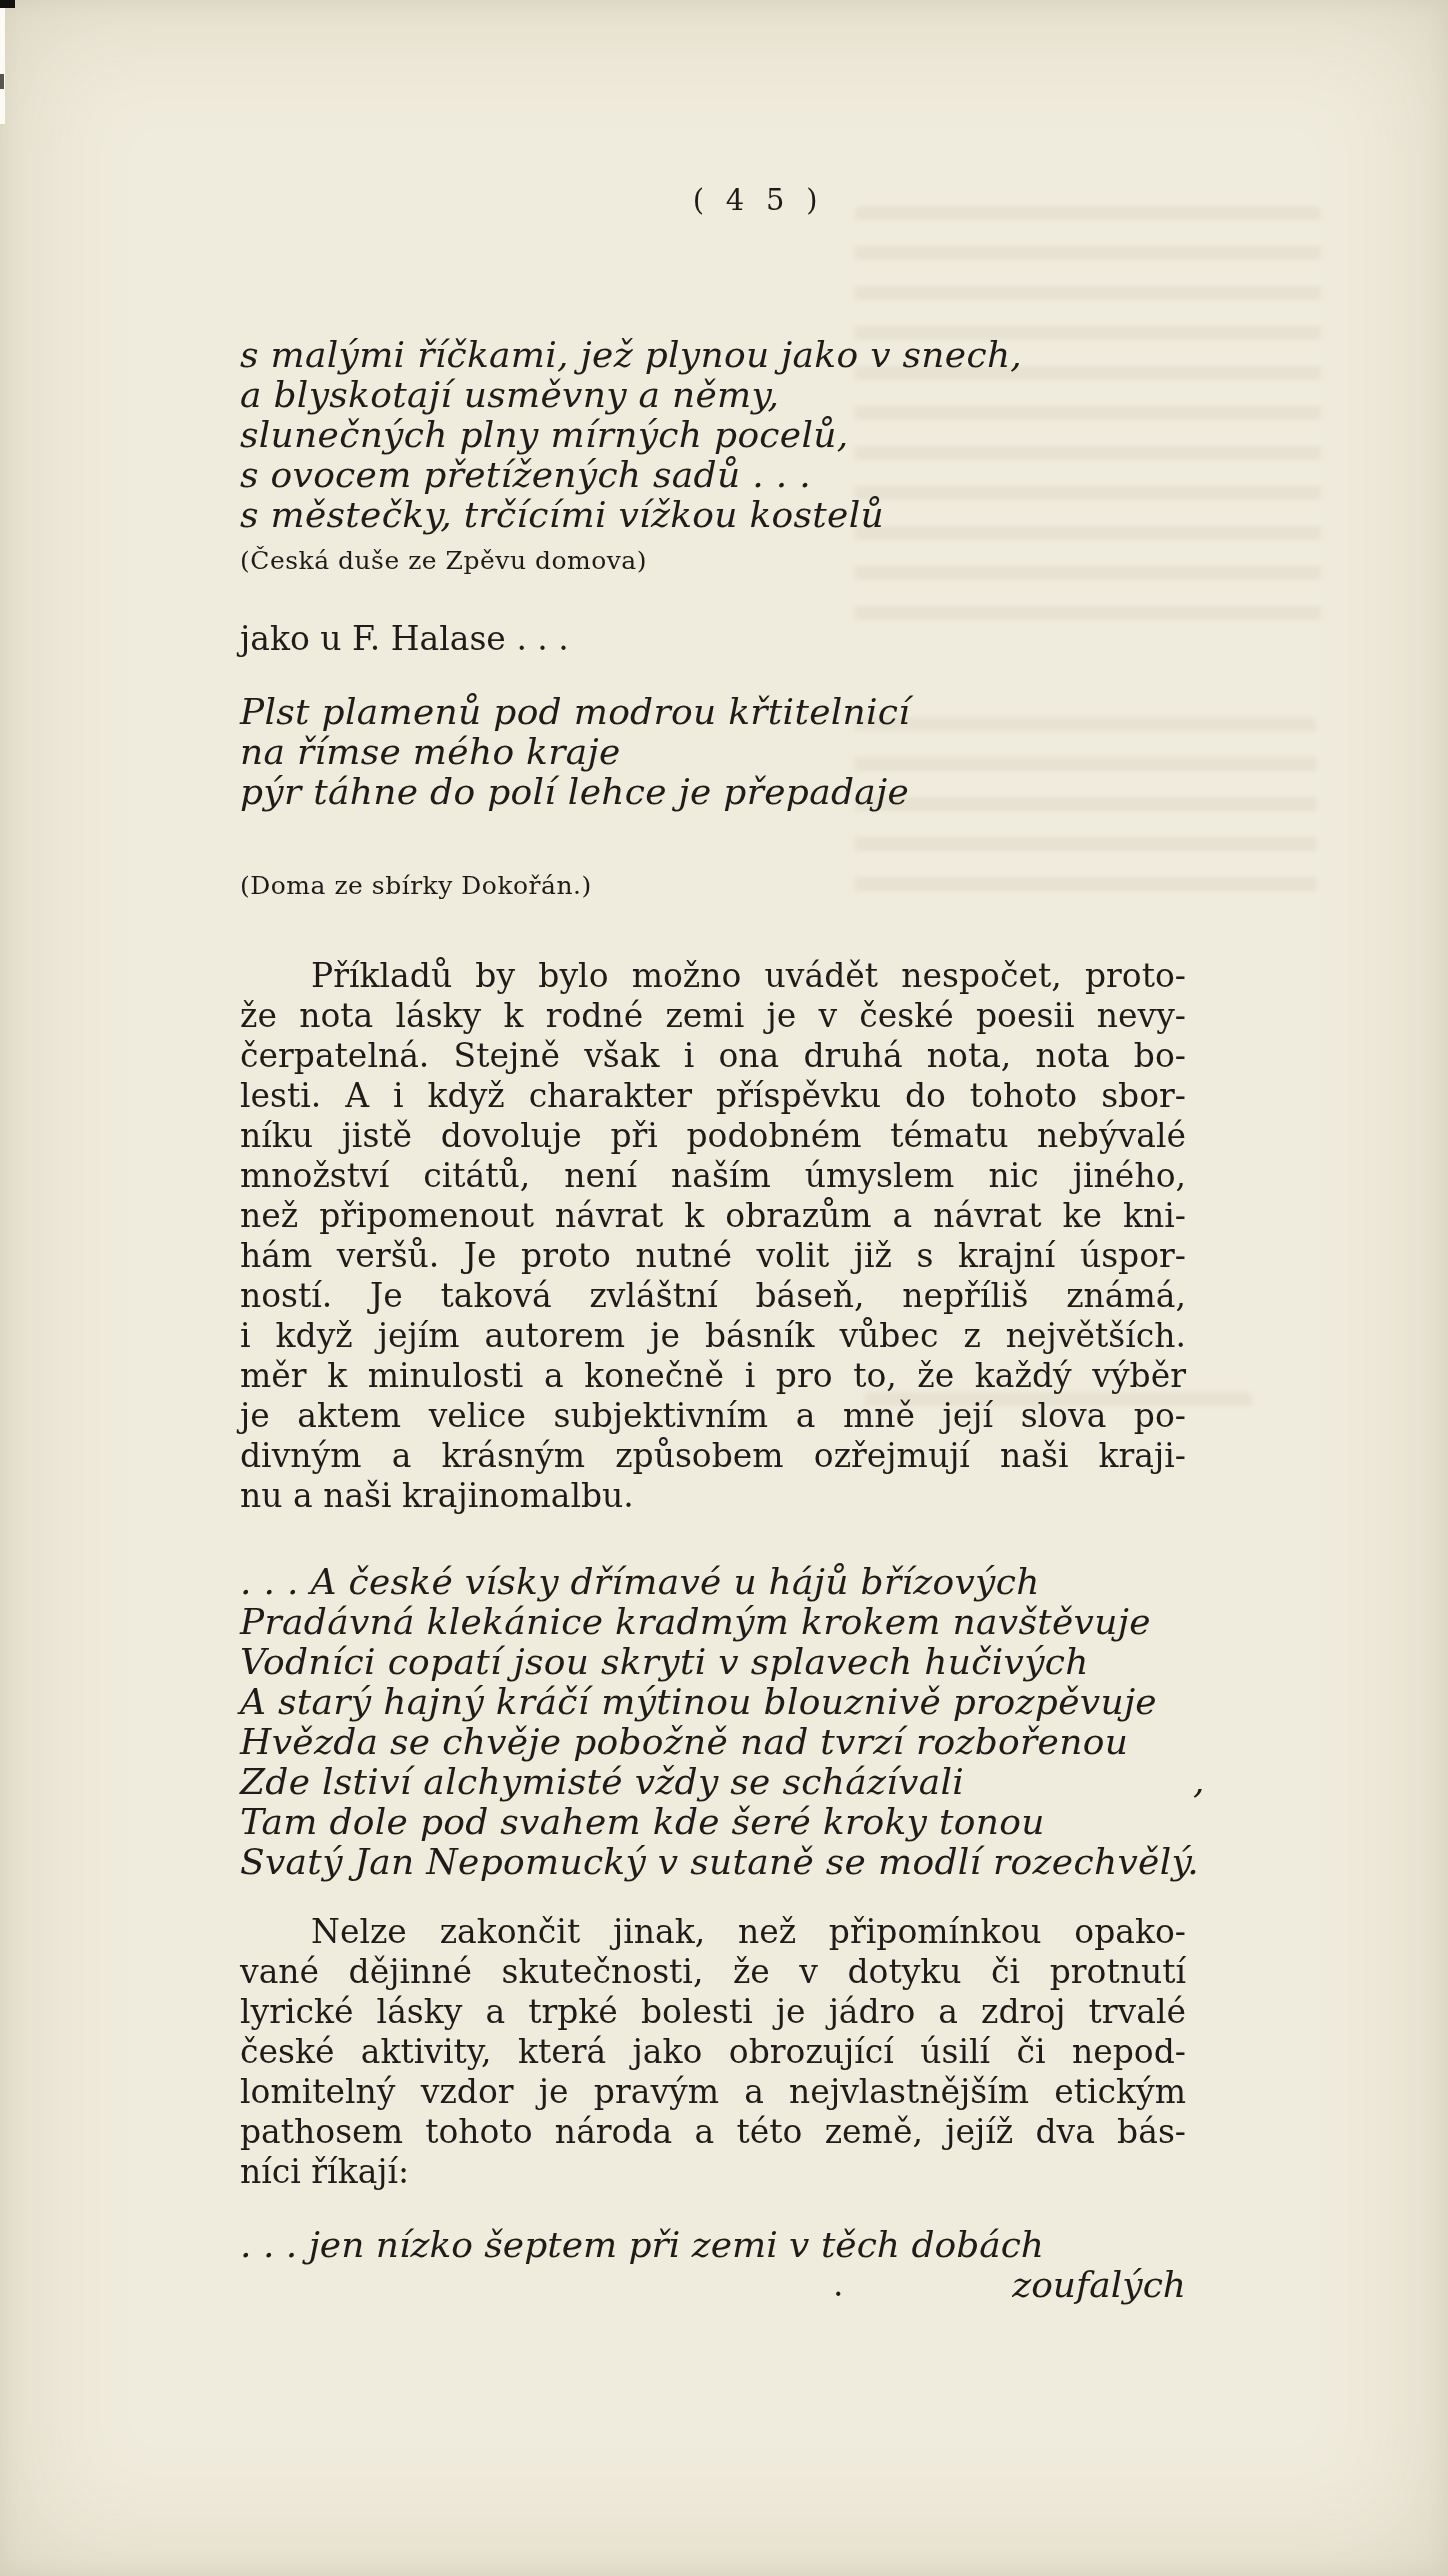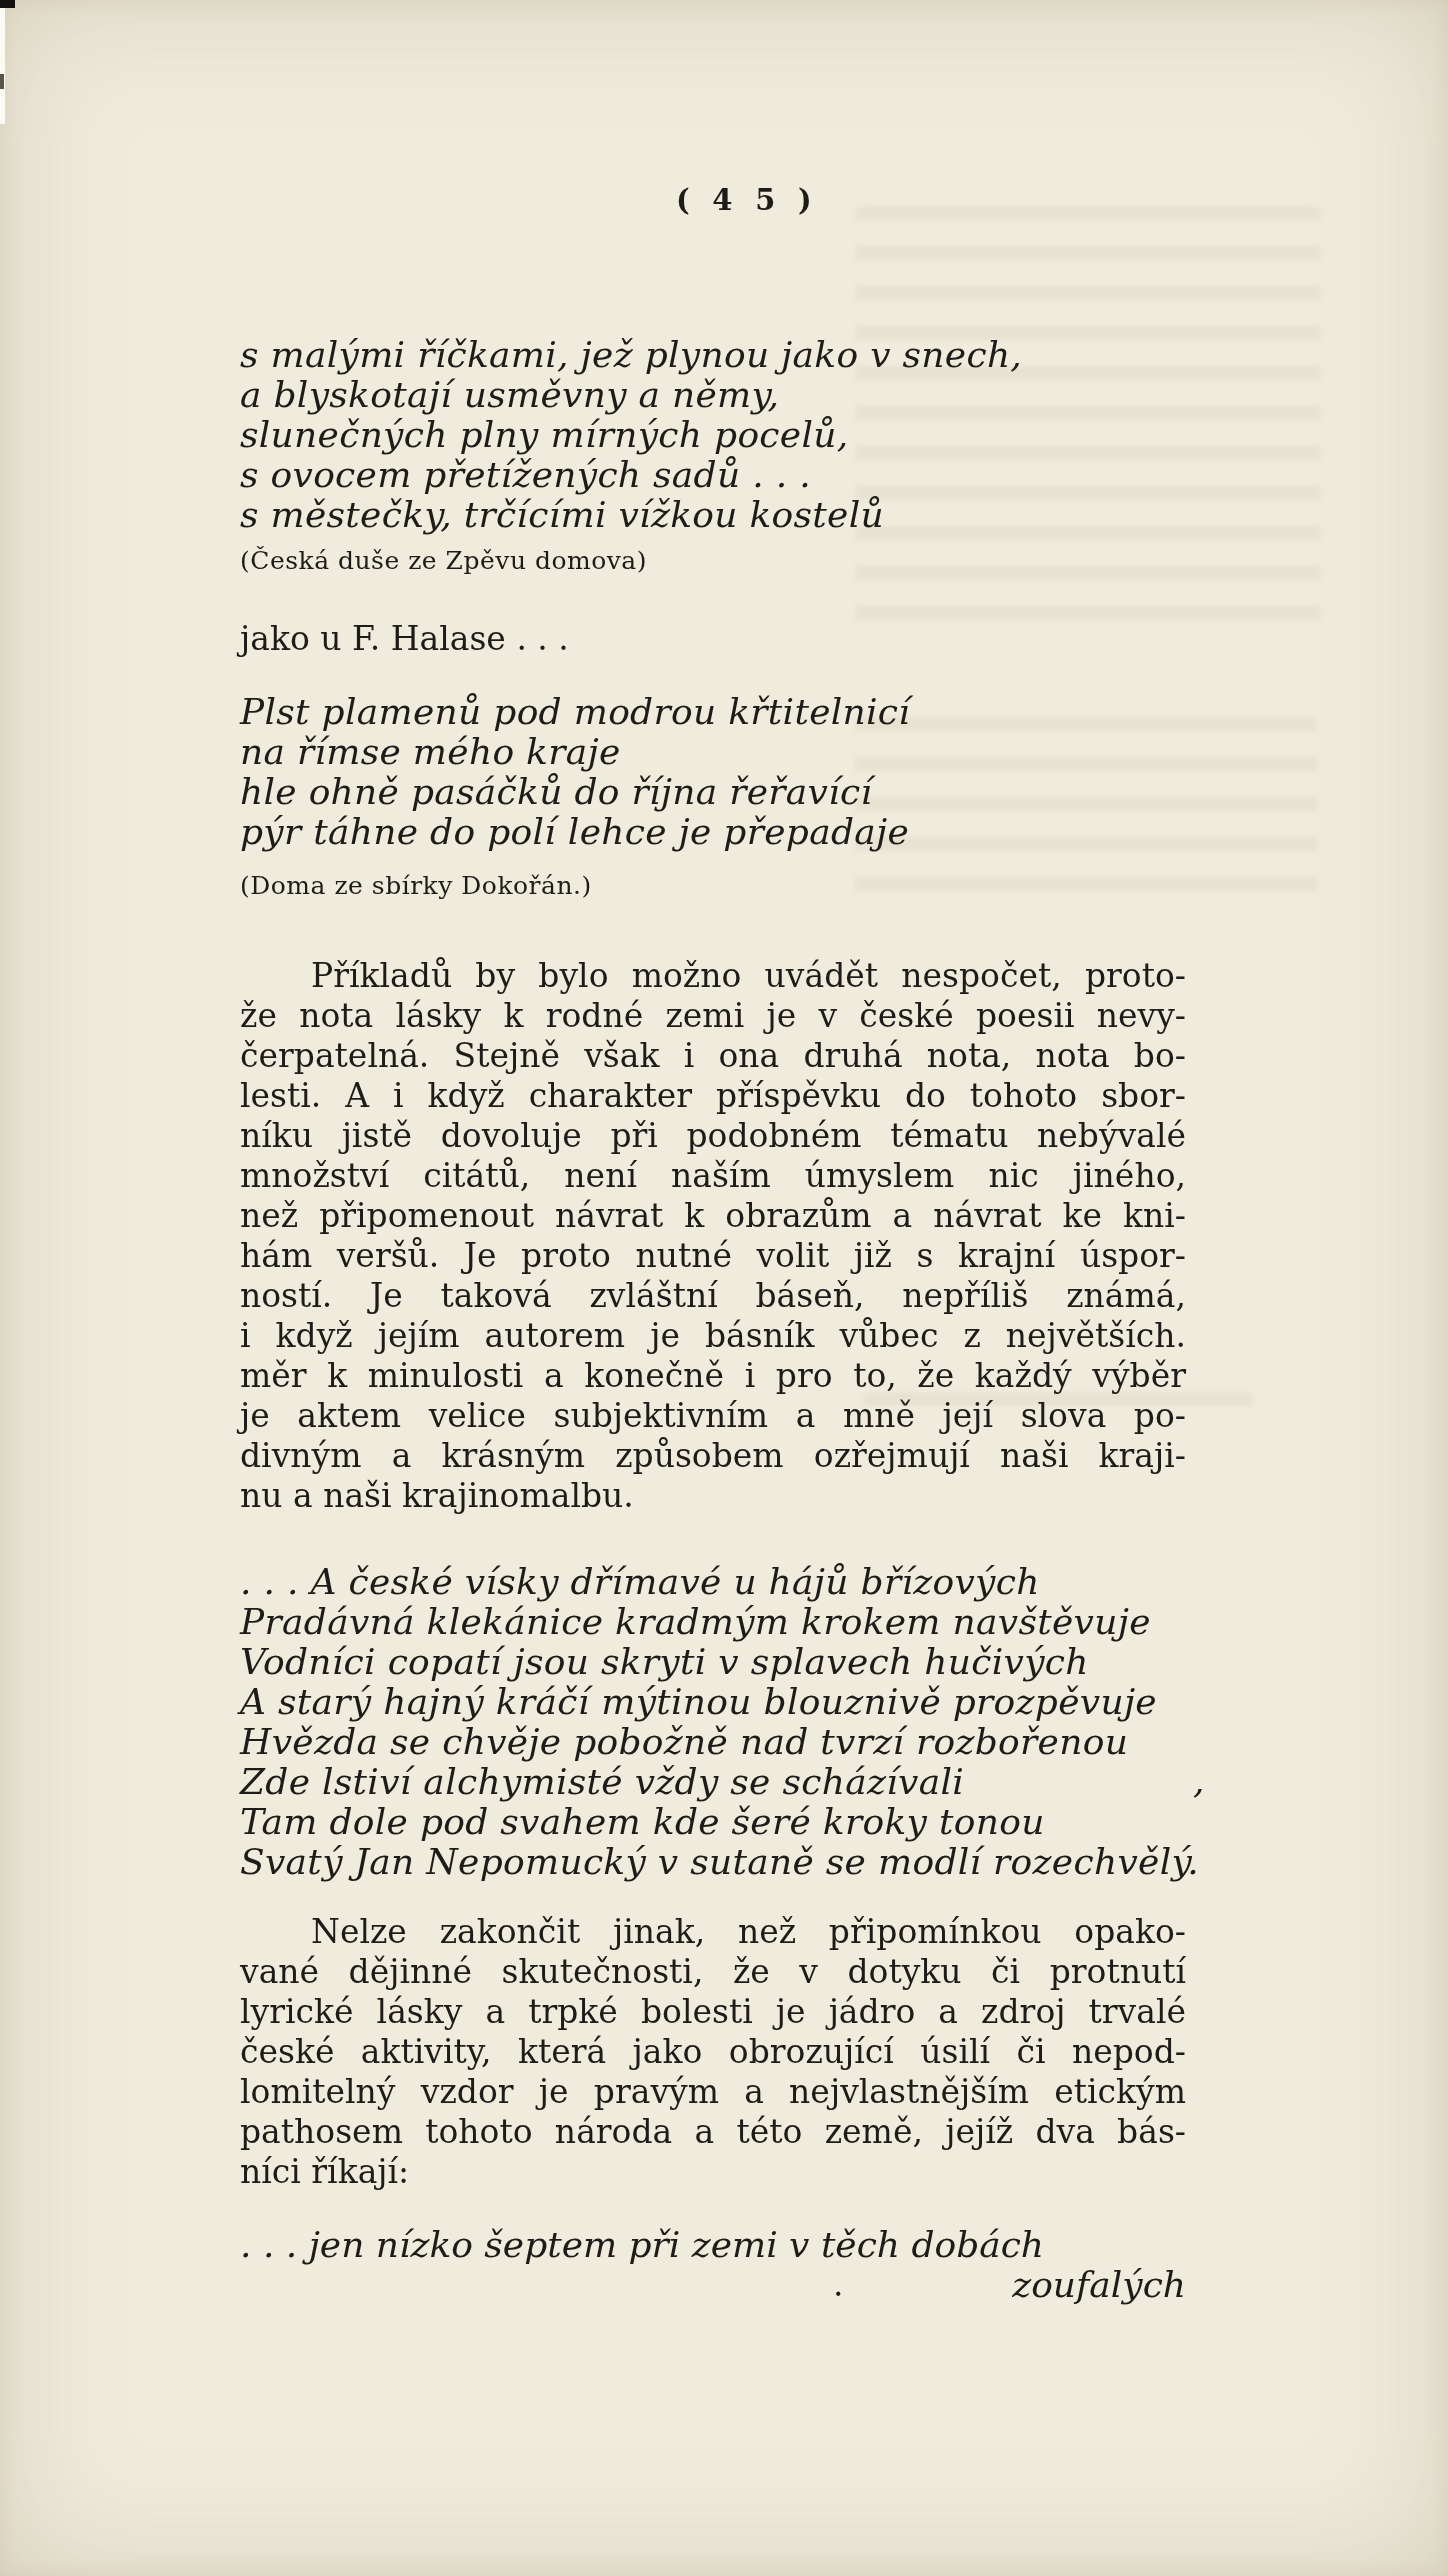--- a/index.html
+++ b/index.html
@@ -20,21 +20,21 @@
   .edge-nub{position:absolute;left:0;top:74px;width:3.6px;height:14.5px;background:#5b564b;}
   
   .ghost{
     position:absolute;filter:blur(2.7px);opacity:.5;border-radius:7.2px;
     background:repeating-linear-gradient(to bottom,
       rgba(128,118,90,0.16) 0px, rgba(128,118,90,0.16) 13.6px,
       rgba(128,118,90,0.0) 13.6px, rgba(128,118,90,0.0) 40px);
   }
   .page-number{
     position:absolute;left:670px;top:184px;width:154px;
-    font-size:29px;line-height:33px;letter-spacing:6.3px;text-align:center;white-space:nowrap;font-weight:bold;
+    font-size:29px;line-height:33px;letter-spacing:6.3px;text-align:right;white-space:nowrap;
   }
   .col{position:absolute;left:240px;width:946px;}
   .poem{font-style:italic;font-size:36px;line-height:40px;letter-spacing:0.3px;}
   .poem-line{white-space:nowrap;}
   .cite{font-size:25px;line-height:31px;letter-spacing:0.5px;}
   .interlude{font-size:33px;line-height:40px;}
   .para .pline{
     font-size:33px;line-height:40px;
     text-align:justify;text-align-last:justify;
   }
@@ -66,21 +66,20 @@
   <div class="poem-line">s ovocem přetížených sadů . . .</div>
   <div class="poem-line">s městečky, trčícími vížkou kostelů</div>
 </div>
 <div class="col cite" style="top:545px;">(Česká duše ze Zpěvu domova)</div>
 
 <div class="col interlude" style="top:619px;">jako u F. Halase . . .</div>
 
 <div class="col poem" style="top:692px;">
   <div class="poem-line">Plst plamenů pod modrou křtitelnicí</div>
   <div class="poem-line">na římse mého kraje</div>
-  <div class="poem-line">hle ohně pasáčků do října řeřavící</div>
   <div class="poem-line">pýr táhne do polí lehce je přepadaje</div>
 </div>
 <div class="col cite" style="top:864px;margin-top:6px;">(Doma ze sbírky Dokořán.)</div>
 
 <div class="col para" style="top:956px;">
   <div class="pline first">Příkladů by bylo možno uvádět nespočet, proto-</div>
   <div class="pline">že nota lásky k rodné zemi je v české poesii nevy-</div>
   <div class="pline">čerpatelná. Stejně však i ona druhá nota, nota bo-</div>
   <div class="pline">lesti. A i když charakter příspěvku do tohoto sbor-</div>
   <div class="pline">níku jistě dovoluje při podobném tématu nebývalé</div>

